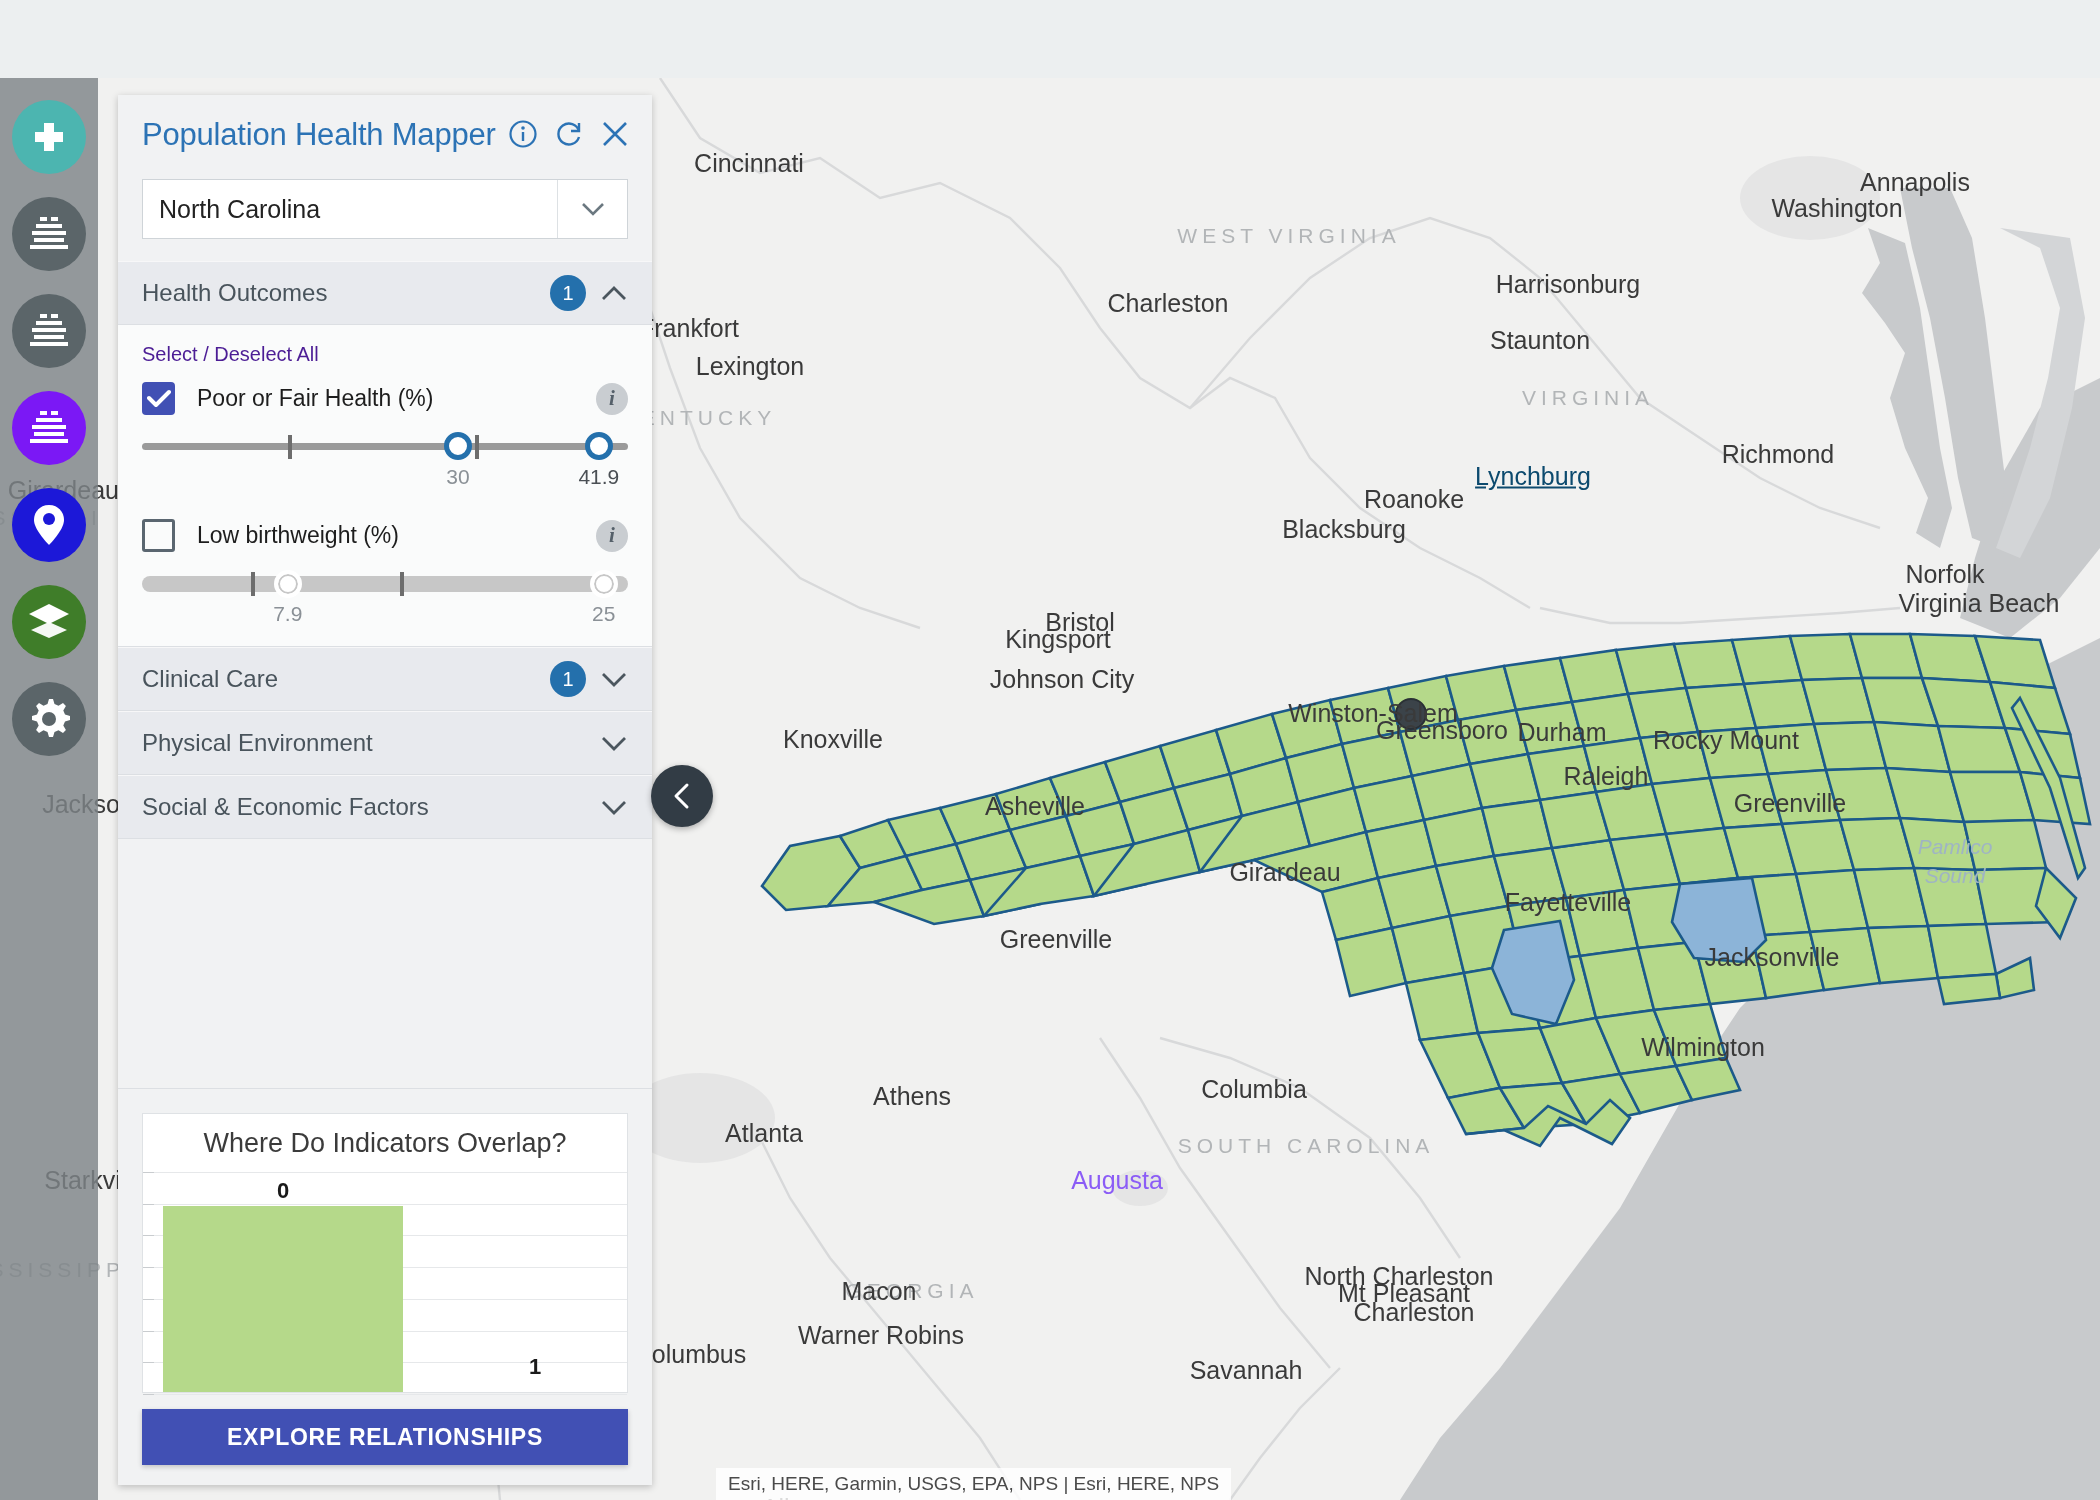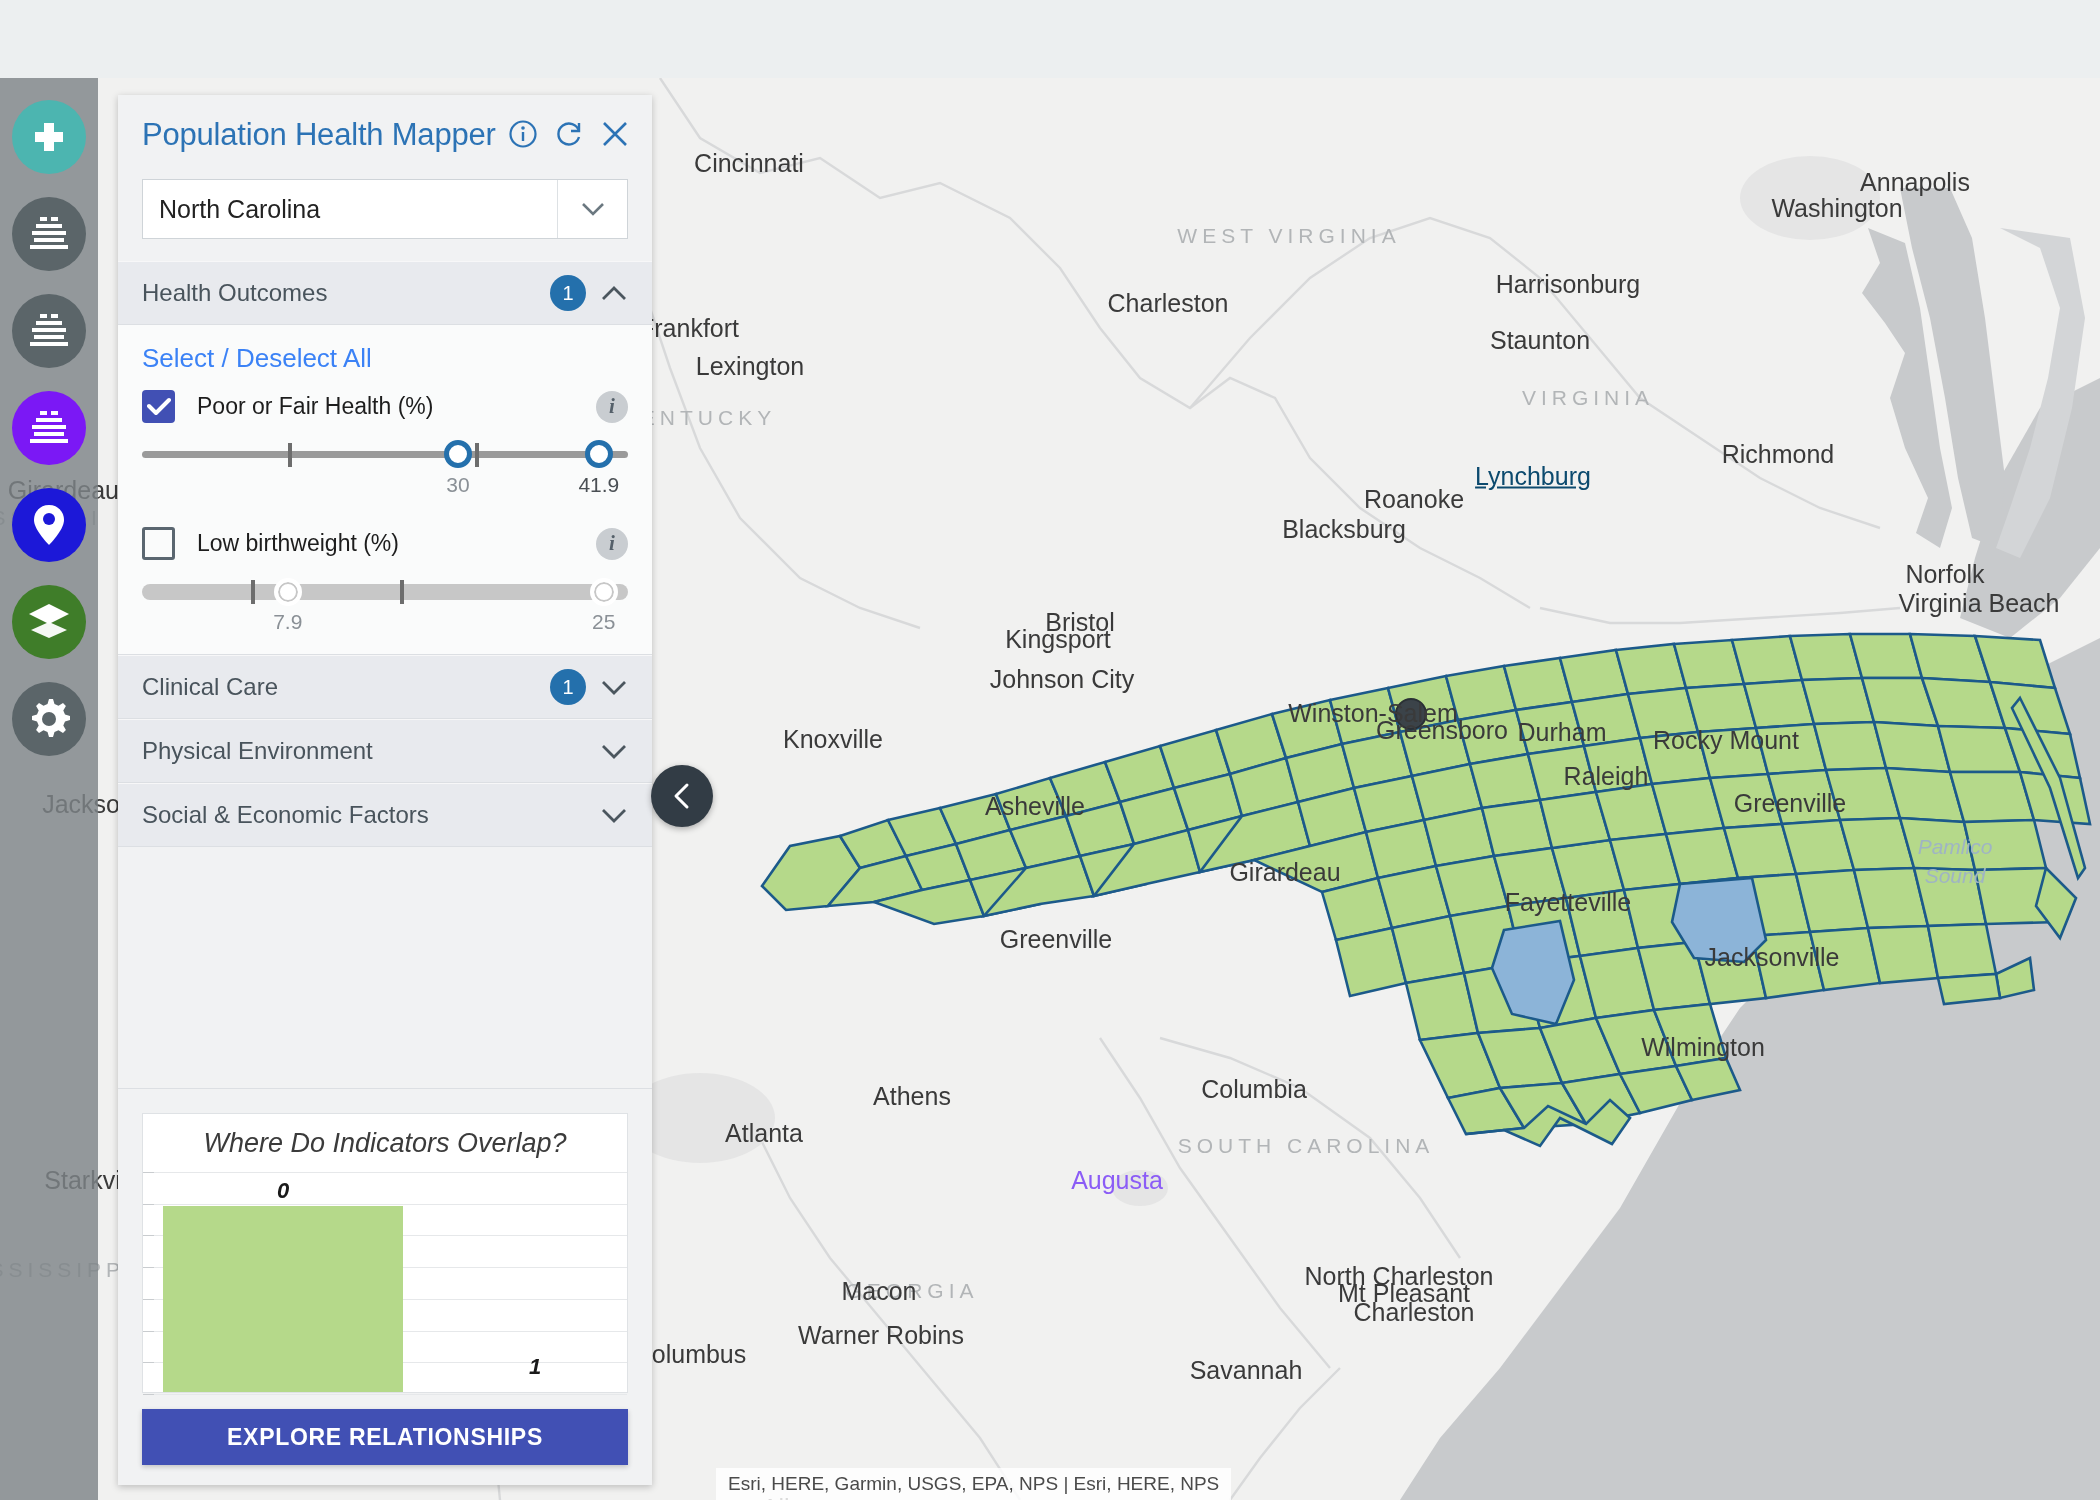--- a/index.html
+++ b/index.html
@@ -92,21 +92,21 @@
   }
   .acc-head .lbl { flex: 1; font-size: 24px; color: #49545c; }
   .badge {
     width: 36px; height: 36px; border-radius: 50%; background: #2470ac;
     color: #fff; font-size: 20px; display: flex; align-items: center; justify-content: center;
     margin-right: 14px;
   }
   .chev { display: block; }
 
   .acc-body { background: #fafbfb; border-bottom: 1px solid #dcdfe3; padding: 18px 24px 16px 24px; }
-  .selectall { color: #3b82f6; font-size: 26px; margin-bottom: 16px; cursor: pointer; }
+  .selectall { color: #4c1d95; font-size: 20px; margin-bottom: 16px; cursor: pointer; }
 
   .ind-row { display: flex; align-items: center; margin-top: 8px; }
   .cbx { width: 33px; height: 33px; flex: none; display: flex; align-items: center; justify-content: center; cursor: pointer; }
   .cbx.on { background: #4150b4; border-radius: 4px; }
   .cbx.off { border: 3px solid #5a6670; border-radius: 3px; background: transparent; }
   .ind-label { flex: 1; font-size: 23px; color: #1d1d1d; margin-left: 22px; }
   .iinfo {
     width: 32px; height: 32px; border-radius: 50%; background: #c9cdd1;
     color: #55606a; font-size: 21px; font-weight: bold; font-style: italic;
     display: flex; align-items: center; justify-content: center; cursor: pointer;
@@ -124,21 +124,21 @@
   }
   .knob.dis { border-color: #ffffff; border-width: 4px; background: #ffffff; box-shadow: 0 0 0 2px #c7c7c7 inset; }
   .sval { position: absolute; top: 34px; font-size: 21px; color: #8a9096; transform: translateX(-50%); }
   .sval.dark { color: #4a4f54; }
 
   .panel-spacer { flex: 1; background: #f1f2f3; border-bottom: 1px solid #dcdfe3; }
 
   
   .chartcard {
     margin: 24px 24px 0 24px; background: #ffffff; border: 1px solid #dfe2e5;
-    height: 280px; position: relative; font-style: italic;
+    height: 280px; position: relative;
   }
   .chart-title { text-align: center; font-size: 27px; color: #3b3b3b; padding-top: 14px; }
   .plot { position: absolute; left: 0; right: 0; top: 58px; bottom: 0; }
   .gridline { position: absolute; left: 0; right: 0; height: 1px; background: #e6e8ea; }
   .ytickmark { position: absolute; left: 0; width: 11px; height: 1px; background: #c9cccf; }
   .bar { position: absolute; background: #b5d98a; }
   .barlabel { position: absolute; font-size: 22px; font-weight: bold; color: #1a1a1a; transform: translateX(-50%); }
 
   .explore {
     margin: 16px 24px 0 24px; height: 56px; background: #4150b4; color: #ffffff;

